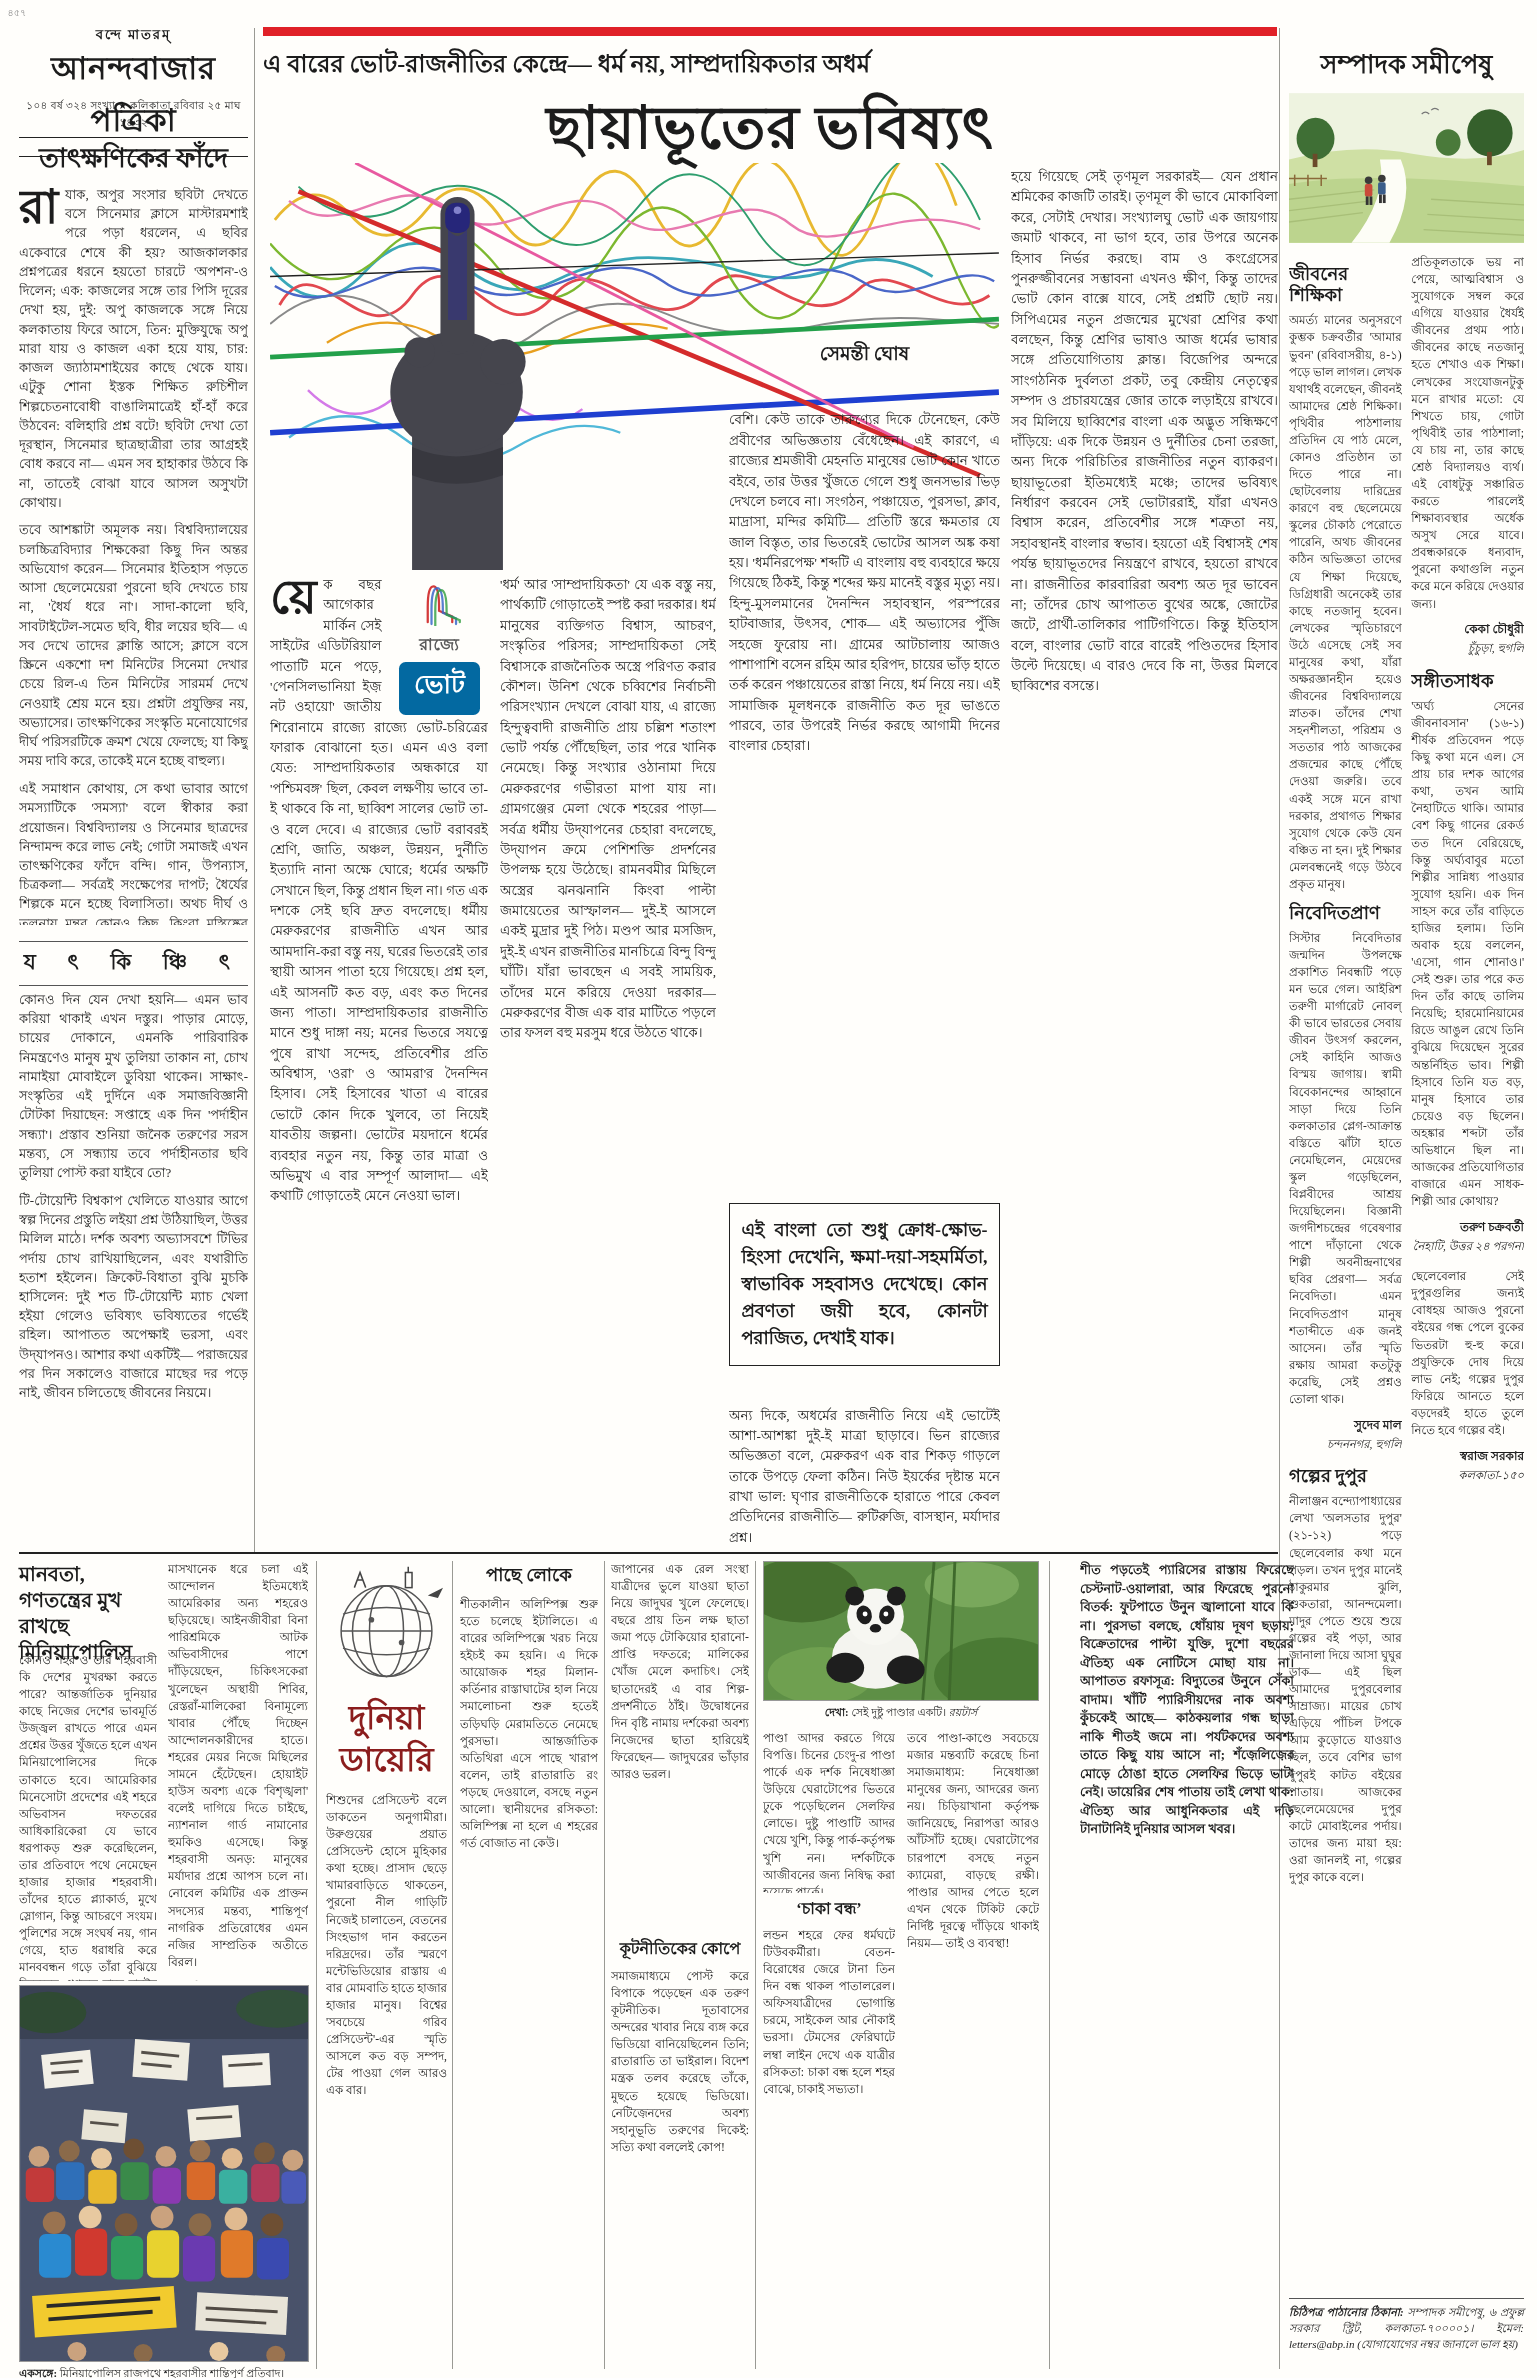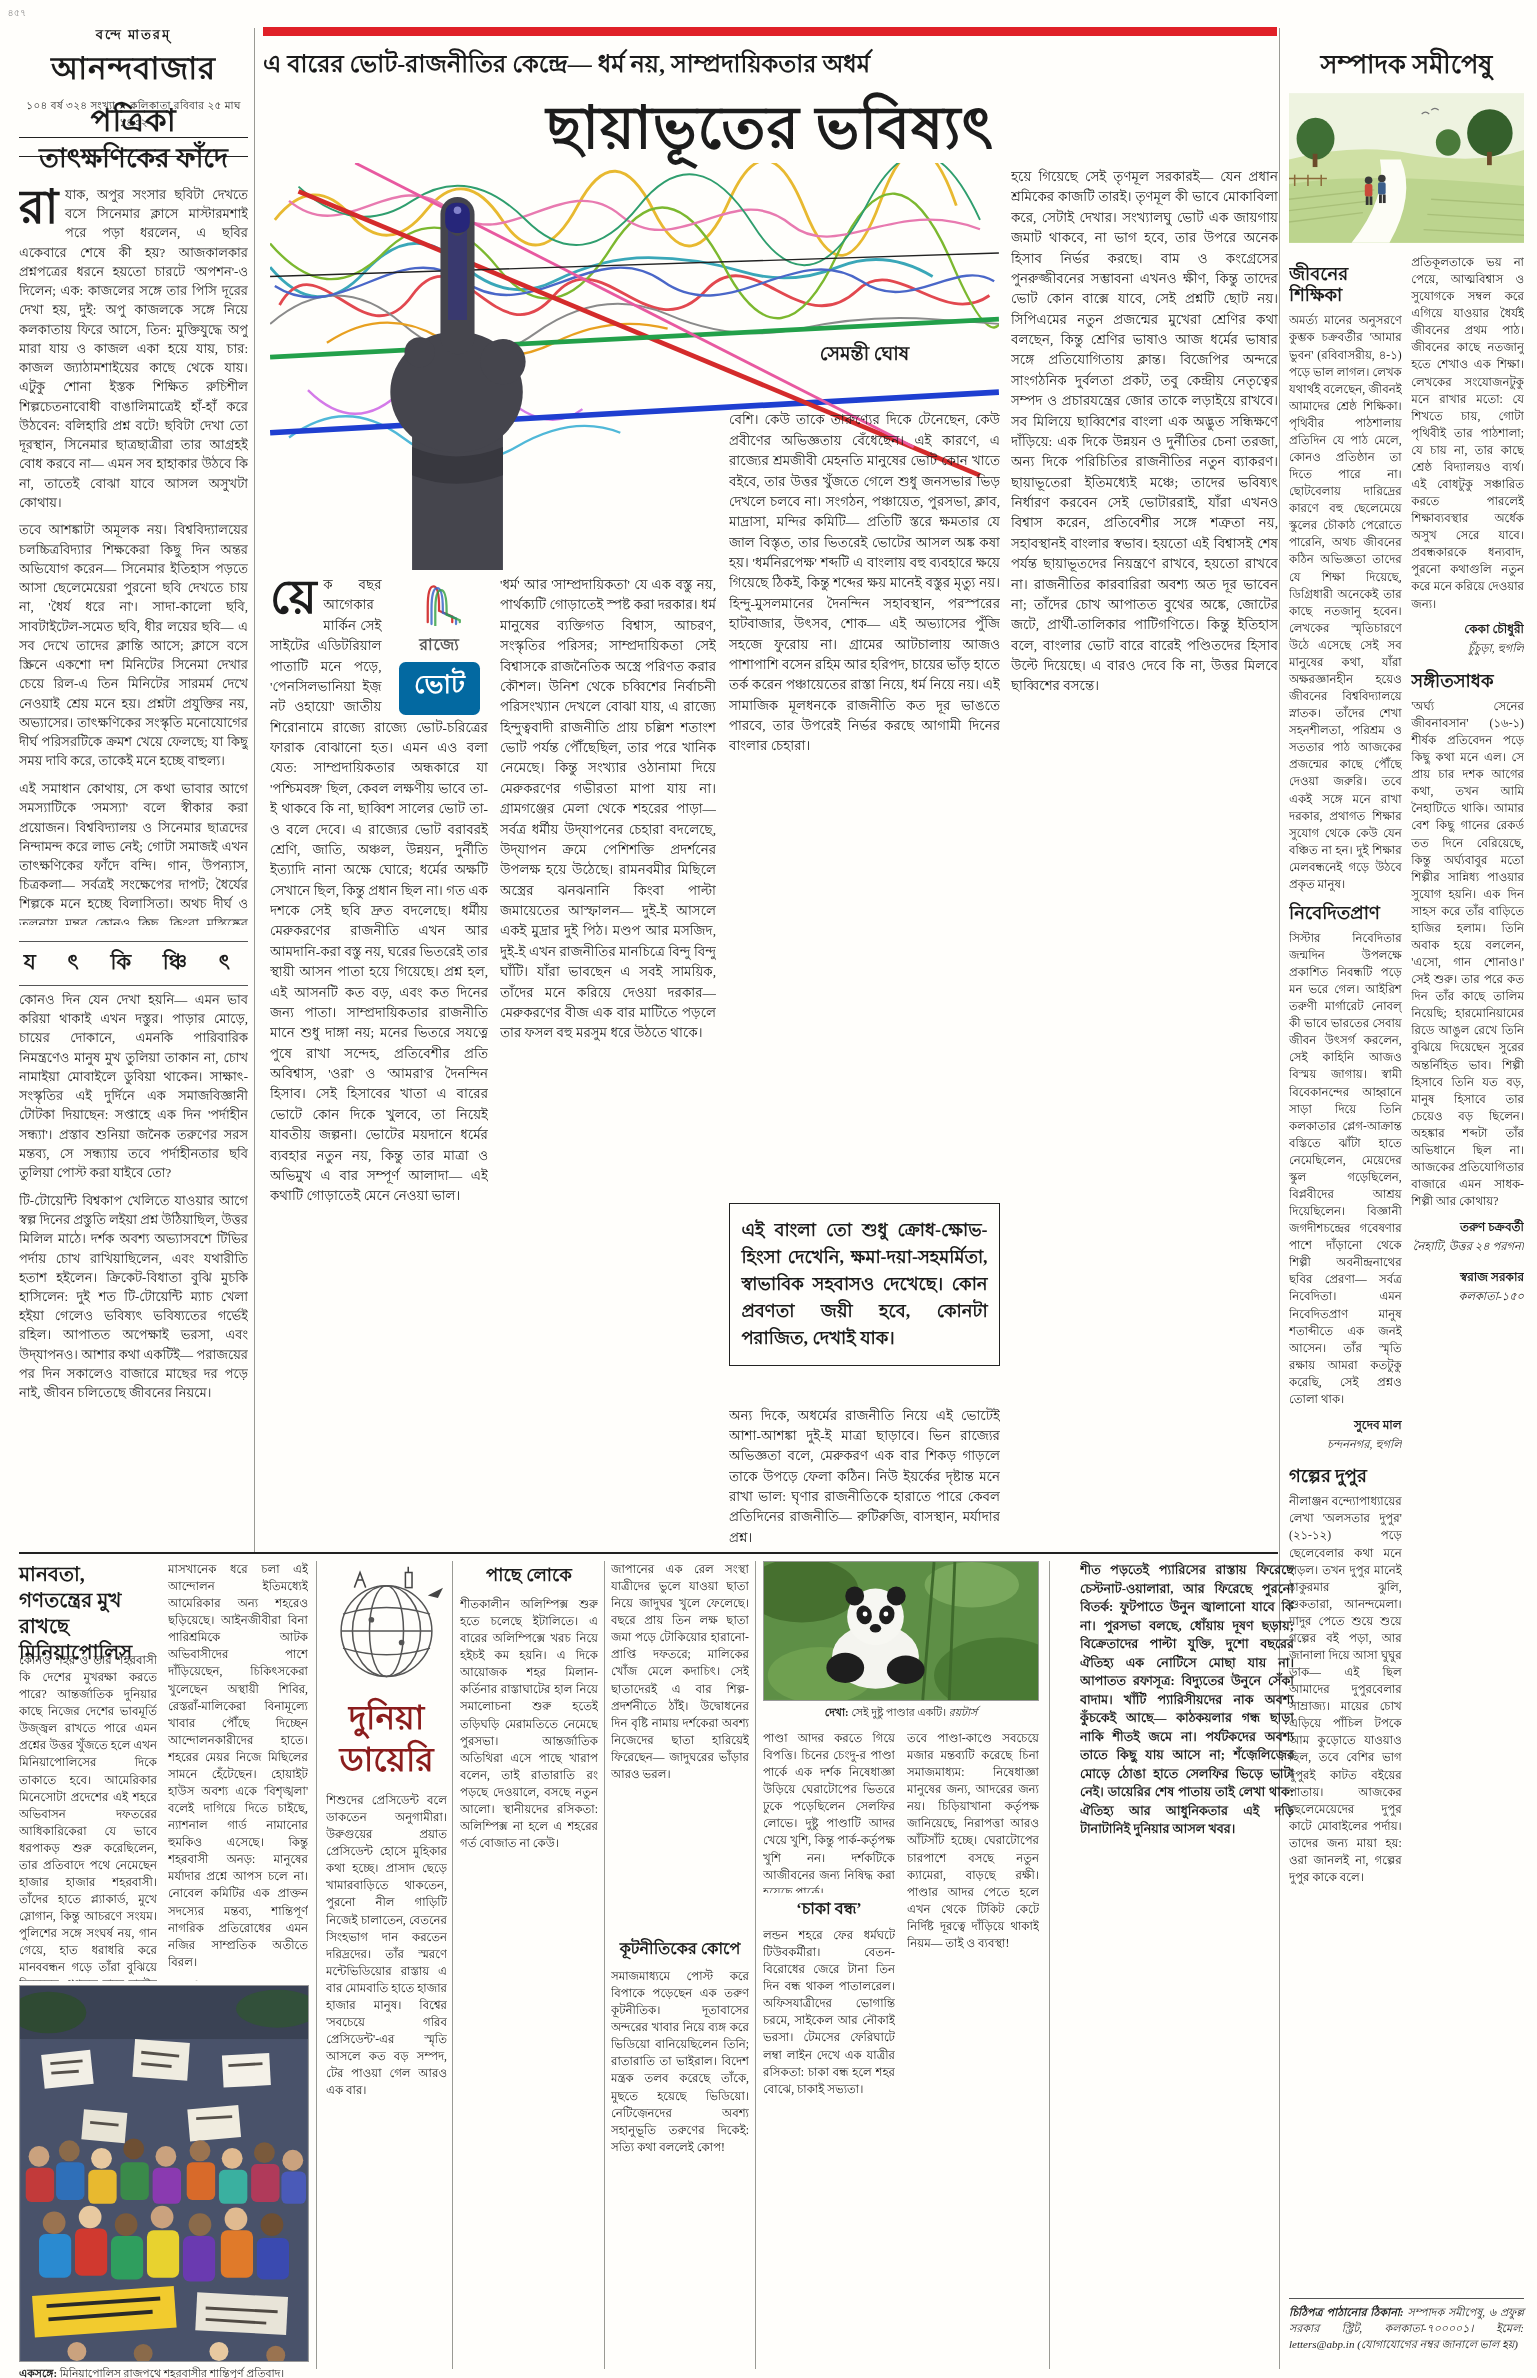--- a/index.html
+++ b/index.html
@@ -234,20 +234,21 @@
       <p>নীলাঞ্জন বন্দ্যোপাধ্যায়ের লেখা 'অলসতার দুপুর' (২১-১২) পড়ে ছেলেবেলার কথা মনে পড়ল। তখন দুপুর মানেই ঠাকুরমার ঝুলি, শুকতারা, আনন্দমেলা। মাদুর পেতে শুয়ে শুয়ে গল্পের বই পড়া, আর জানালা দিয়ে আসা ঘুঘুর ডাক— এই ছিল আমাদের দুপুরবেলার সাম্রাজ্য। মায়ের চোখ এড়িয়ে পাঁচিল টপকে আম কুড়োতে যাওয়াও ছিল, তবে বেশির ভাগ দুপুরই কাটত বইয়ের পাতায়। আজকের ছেলেমেয়েদের দুপুর কাটে মোবাইলের পর্দায়। তাদের জন্য মায়া হয়: ওরা জানলই না, গল্পের দুপুর কাকে বলে।</p>
     </div>
     <div class="lcol">
       <p>প্রতিকূলতাকে ভয় না পেয়ে, আত্মবিশ্বাস ও সুযোগকে সম্বল করে এগিয়ে যাওয়ার ধৈর্যই জীবনের প্রথম পাঠ। জীবনের কাছে নতজানু হতে শেখাও এক শিক্ষা। লেখকের সংযোজনটুকু মনে রাখার মতো: যে শিখতে চায়, গোটা পৃথিবীই তার পাঠশালা; যে চায় না, তার কাছে শ্রেষ্ঠ বিদ্যালয়ও ব্যর্থ। এই বোধটুকু সঞ্চারিত করতে পারলেই শিক্ষাব্যবস্থার অর্ধেক অসুখ সেরে যাবে। প্রবন্ধকারকে ধন্যবাদ, পুরনো কথাগুলি নতুন করে মনে করিয়ে দেওয়ার জন্য।</p>
       <div class="lsign">কেকা চৌধুরী</div>
       <div class="lplace">চুঁচুড়া, হুগলি</div>
       <div class="ltitle">সঙ্গীতসাধক</div>
       <p>'অর্ঘ্য সেনের জীবনাবসান' (১৬-১) শীর্ষক প্রতিবেদন পড়ে কিছু কথা মনে এল। সে প্রায় চার দশক আগের কথা, তখন আমি নৈহাটিতে থাকি। আমার বেশ কিছু গানের রেকর্ড তত দিনে বেরিয়েছে, কিন্তু অর্ঘ্যবাবুর মতো শিল্পীর সান্নিধ্য পাওয়ার সুযোগ হয়নি। এক দিন সাহস করে তাঁর বাড়িতে হাজির হলাম। তিনি অবাক হয়ে বললেন, 'এসো, গান শোনাও।' সেই শুরু। তার পরে কত দিন তাঁর কাছে তালিম নিয়েছি; হারমোনিয়ামের রিডে আঙুল রেখে তিনি বুঝিয়ে দিয়েছেন সুরের অন্তর্নিহিত ভাব। শিল্পী হিসাবে তিনি যত বড়, মানুষ হিসাবে তার চেয়েও বড় ছিলেন। অহঙ্কার শব্দটা তাঁর অভিধানে ছিল না। আজকের প্রতিযোগিতার বাজারে এমন সাধক-শিল্পী আর কোথায়?</p>
       <div class="lsign">তরুণ চক্রবর্তী</div>
       <div class="lplace">নৈহাটি, উত্তর ২৪ পরগনা</div>
+      <p>ছেলেবেলার সেই দুপুরগুলির জন্যই বোধহয় আজও পুরনো বইয়ের গন্ধ পেলে বুকের ভিতরটা হু-হু করে। প্রযুক্তিকে দোষ দিয়ে লাভ নেই; গল্পের দুপুর ফিরিয়ে আনতে হলে বড়দেরই হাতে তুলে নিতে হবে গল্পের বই।</p>
       <div class="lsign">স্বরাজ সরকার</div>
       <div class="lplace">কলকাতা-১৫০</div>
     </div>
   </div>
 
   <div class="abs address">
     <b>চিঠিপত্র পাঠানোর ঠিকানা:</b>
     <span>সম্পাদক সমীপেষু, ৬ প্রফুল্ল সরকার স্ট্রিট, কলকাতা-৭০০০০১। ইমেল: letters@abp.in (যোগাযোগের নম্বর জানালে ভাল হয়)</span>
   </div>
 

